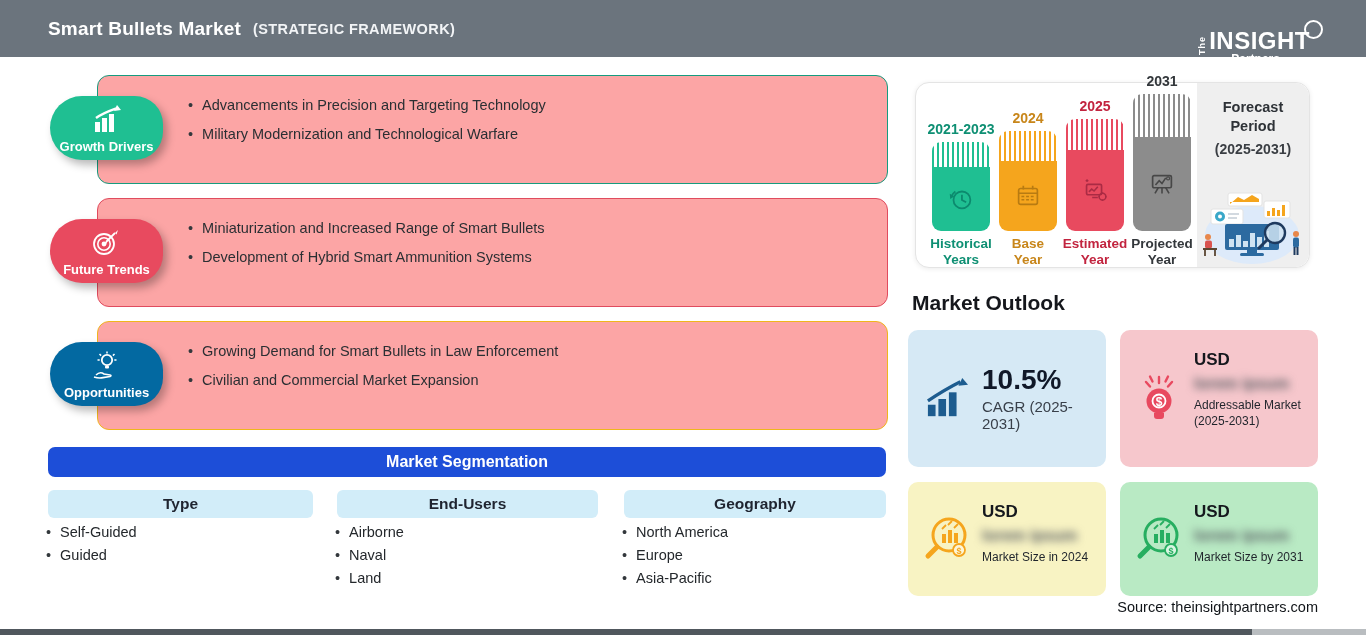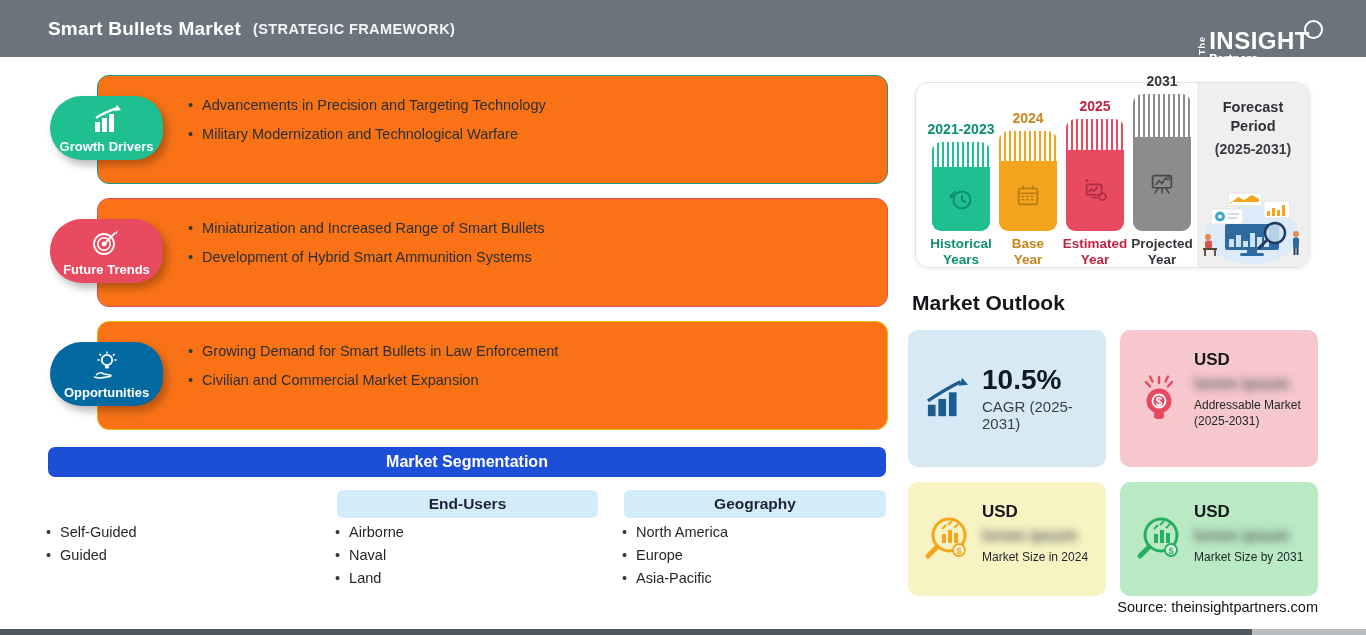--- a/index.html
+++ b/index.html
@@ -7,25 +7,25 @@
   .page{position:absolute;inset:0;}
 
   
   .header{position:absolute;top:0;left:0;width:1366px;height:57px;background:#6b747d;display:flex;align-items:center;}
   .title{color:#ffffff;font-size:19px;font-weight:800;margin-left:48px;letter-spacing:.2px;}
   .subtitle{color:#f2f4f6;font-size:14.5px;font-weight:600;margin-left:12px;letter-spacing:.4px;}
   .logo{position:absolute;right:56px;top:9px;display:flex;color:#fff;align-items:flex-start;margin-top:20px;}
   .logo-the{writing-mode:vertical-rl;transform:rotate(180deg);font-size:9px;font-weight:700;letter-spacing:1px;margin-top:7px;margin-right:2px;}
   .logo-main{position:relative;}
   .logo-insight{font-size:24px;font-weight:800;letter-spacing:.5px;line-height:1;}
-  .logo-partners{font-size:12px;font-weight:700;text-align:left;margin-top:-1px;padding-right:8px;}
+  .logo-partners{font-size:12px;font-weight:700;text-align:center;margin-top:-1px;padding-right:8px;}
   .logo-circle{position:absolute;right:-13px;top:-9px;width:15px;height:15px;border:2.5px solid #fff;border-radius:50%;}
 
   
-  .section-box{position:absolute;left:97px;width:789px;height:107px;background:#f97316;border-radius:12px;}
+  .section-box{position:absolute;left:97px;width:789px;height:107px;background:#fca5a5;border-radius:12px;}
   .box-drivers{top:75px;border:1.6px solid #169b7f;}
   .box-trends{top:198px;border:1.6px solid #e04b5e;}
   .box-opps{top:321px;border:1.6px solid #efb61c;}
   .section-box ul{margin:0;padding:21px 24px 0 90px;list-style:none;}
   .section-box li{font-size:14.5px;color:#2b2f33;margin-bottom:13px;}
   .section-box li::before,.seg-list li::before{content:"•";margin-right:9px;color:#33383c;}
 
   .blob{position:absolute;left:50px;width:113px;height:64px;border-radius:34px 30px 30px 34px;display:flex;flex-direction:column;align-items:center;justify-content:flex-end;padding-bottom:7px;box-shadow:4px 5px 8px rgba(0,0,0,.28);box-sizing:border-box;}
   .blob-drivers{top:96px;background:#1fbf92;}
   .blob-trends{top:219px;background:#e84a5f;}
@@ -145,20 +145,21 @@
     <svg class="blob-icon" viewBox="0 0 36 30" width="36" height="30">
       <circle cx="18" cy="9" r="5.2" stroke="#fff" stroke-width="1.8" fill="none"></circle>
       <rect x="16" y="14.5" width="4" height="3" rx="1" fill="#fff"></rect>
       <path d="M18 0.5 v2 M10.5 3 l1.6 1.6 M25.5 3 l-1.6 1.6 M8.5 9 h2.2 M25.3 9 h2.2" stroke="#fff" stroke-width="1.5"></path>
       <path d="M7 24 q4 -4 8 -1 l6 1 q2 .6 0 1.6 l-7 1 q-4 1 -9 -.6" stroke="#fff" stroke-width="1.6" fill="none"></path>
     </svg>
     <span class="blob-label">Opportunities</span>
   </div>
 
   <div class="seg-bar">Market Segmentation</div>
+  <div class="seg-head h1">Type</div>
   <div class="seg-head h2">End-Users</div>
   <div class="seg-head h3">Geography</div>
   <ul class="seg-list l1">
     <li>Self-Guided</li>
     <li>Guided</li>
   </ul>
   <ul class="seg-list l2">
     <li>Airborne</li>
     <li>Naval</li>
     <li>Land</li>

